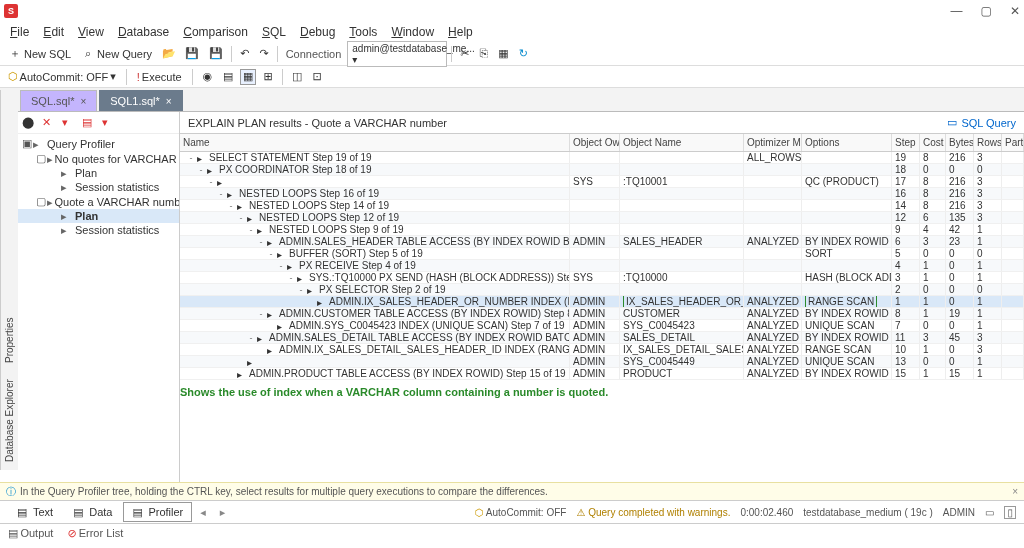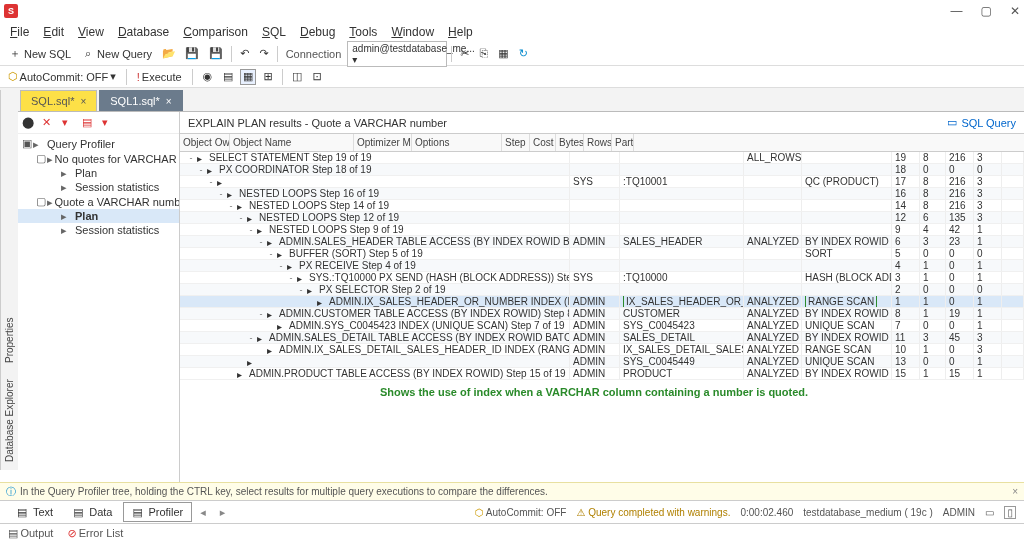--- a/index.html
+++ b/index.html
@@ -11,21 +11,21 @@
 .menubar span{padding:2px 6px;cursor:pointer}
 .toolbar{height:24px;display:flex;align-items:center;padding:0 4px;gap:2px;border-bottom:1px solid #ddd}
 .tbtn{padding:2px 4px;font-size:11px;color:#333;display:flex;align-items:center;gap:2px}
 .tbtn .ic{width:14px;height:14px;display:inline-flex;align-items:center;justify-content:center}
 .sep{width:1px;height:16px;background:#ccc;margin:0 2px}
 .conn-combo{border:1px solid #bbb;padding:1px 4px;font-size:10px;width:100px;background:#fff}
 .toolbar2{height:22px;display:flex;align-items:center;padding:0 4px;gap:4px;border-bottom:1px solid #ddd}
 .toolbar2 .tgl{width:16px;height:16px;border:1px solid transparent;display:flex;align-items:center;justify-content:center}
 .toolbar2 .tgl.on{border-color:#999;background:#e8f0fe}
 .tabstrip{height:24px;background:#f3f3f3;display:flex;align-items:flex-end;border-bottom:1px solid #bbb;padding-left:20px}
-.tab{padding:4px 10px;font-size:11px;background:#fde047;border:1px solid #bbb;border-bottom:none;margin-right:2px;display:flex;align-items:center;gap:6px;color:#555}
+.tab{padding:4px 10px;font-size:11px;background:#c4b5fd;border:1px solid #bbb;border-bottom:none;margin-right:2px;display:flex;align-items:center;gap:6px;color:#555}
 .tab.active{background:#6b7b8c;border-color:#6b7b8c;color:#fff}
 .tab .x{font-size:10px;color:inherit}
 .leftrail{position:absolute;left:0;top:90px;width:18px;height:380px;background:#f3f3f3;border-right:1px solid #ccc;writing-mode:vertical-rl;transform:rotate(180deg);font-size:10px;display:flex;align-items:center;gap:16px;padding:8px 0;color:#444}
 .body{display:flex;height:370px}
 .sidebar{margin-left:18px;width:162px;background:#fff;border-right:1px solid #ccc;display:flex;flex-direction:column}
 .sidebar .tb{height:22px;border-bottom:1px solid #eee;display:flex;align-items:center;gap:6px;padding:0 4px}
 .sidebar .tb .ic{width:14px;height:14px;color:#d33}
 .tree{flex:1;padding:2px 0;overflow:hidden;font-size:11px}
 .tree-row{display:flex;align-items:center;padding:1px 2px;white-space:nowrap;gap:2px}
 .tree-row.sel{background:#d9e8f8}
@@ -48,21 +48,21 @@
 .c-opts{width:90px}
 .c-step{width:28px}
 .c-cost{width:26px}
 .c-bytes{width:28px}
 .c-rows{width:28px}
 .c-part{width:22px}
 .tree-cell{display:flex;align-items:center;gap:2px;font-size:10px}
 .tree-cell .tw{width:8px;text-align:center;color:#777;font-size:9px}
 .tree-cell .ic{width:10px;height:10px}
 .hlbox{border:1px solid #2a8a2a;padding:0 2px;margin:-1px 0}
-.annot{color:#2a8a2a;font-weight:bold;text-align:center;padding:6px 16px 0 0;font-size:11px}
+.annot{color:#2a8a2a;font-weight:bold;text-align:left;padding:6px 16px 0 0;font-size:11px}
 .infobar{height:18px;background:#fffde8;border-top:1px solid #e8e0a0;display:flex;align-items:center;padding:0 6px;font-size:10px;color:#555;gap:4px}
 .infobar .x{margin-left:auto;color:#888}
 .bottomtabs{height:24px;display:flex;align-items:center;padding:0 8px;gap:2px;border-top:1px solid #ccc;border-bottom:1px solid #ccc}
 .btab{padding:3px 8px;border:1px solid transparent;font-size:11px;display:flex;align-items:center;gap:4px}
 .btab.active{border-color:#999;background:#fff}
 .btab .ic{width:12px;height:12px}
 .nav{padding:2px 6px;color:#888}
 .status-right{margin-left:auto;display:flex;align-items:center;gap:10px;font-size:10px;color:#555}
 .status-right .warn{color:#b08000}
 .footer{height:18px;display:flex;align-items:center;gap:14px;padding:0 8px;font-size:11px;color:#555}
@@ -201,20 +201,21 @@
 
   <div class="main">
     <div class="mainhdr">
       <span>EXPLAIN PLAN results - Quote a VARCHAR number</span>
       <div class="sqlbtn">
           <span>▭</span>
           <span>SQL Query</span>
         </div>
     </div>
     <div class="gridhdr" id="gridhdr">
+        <div class="cell c-name">Name</div>
         <div class="cell c-own">Object Owner</div>
         <div class="cell c-obj">Object Name</div>
         <div class="cell c-opt">Optimizer Mode</div>
         <div class="cell c-opts">Options</div>
         <div class="cell c-step">Step</div>
         <div class="cell c-cost">Cost</div>
         <div class="cell c-bytes">Bytes</div>
         <div class="cell c-rows">Rows</div>
         <div class="cell c-part">Parti</div>
       </div>

